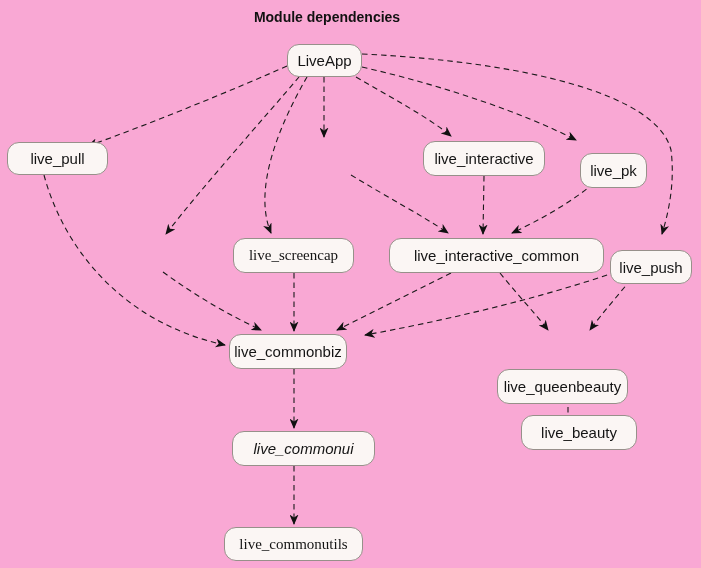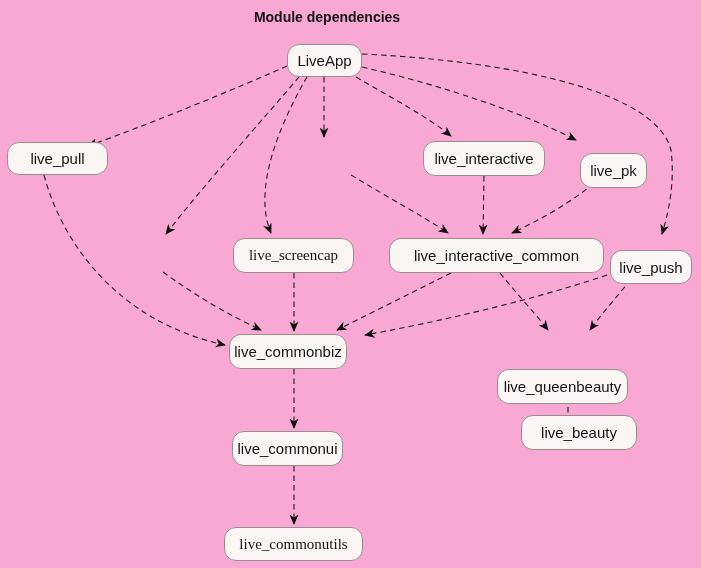--- a/index.html
+++ b/index.html
@@ -91,17 +91,17 @@
 
   <div class="node" style="left:287px; top:44px;  width:75px;  height:33px;">LiveApp</div>
   <div class="node" style="left:7px;   top:142px; width:101px;  height:33px;">live_pull</div>
   <div class="node" style="left:423px; top:141px; width:122px; height:35px;">live_interactive</div>
   <div class="node" style="left:580px; top:153px; width:67px;  height:35px;">live_pk</div>
   <div class="node" style="left:233px; top:238px; width:121px; height:35px;font-family:Liberation Serif, serif;">live_screencap</div>
   <div class="node" style="left:389px; top:238px; width:215px; height:35px;">live_interactive_common</div>
   <div class="node" style="left:610px; top:238px; width:82px;  height:34px;margin-top:12px;">live_push</div>
   <div class="node" style="left:229px; top:334px; width:118px; height:35px;">live_commonbiz</div>
   <div class="node" style="left:497px; top:334px; width:131px; height:35px;margin-top:35px;">live_queenbeauty</div>
-  <div class="node" style="left:232px; top:431px; width:111px; height:35px;">live_commonui</div>
+  <div class="node" style="left:232px; top:431px; width:143px; height:35px;font-style:italic;">live_commonui</div>
   <div class="node" style="left:521px; top:415px; width:116px;  height:35px;">live_beauty</div>
   <div class="node" style="left:224px; top:527px; width:139px; height:34px;font-family:Liberation Serif, serif;">live_commonutils</div>
 
 </div>
 
 </body></html>

